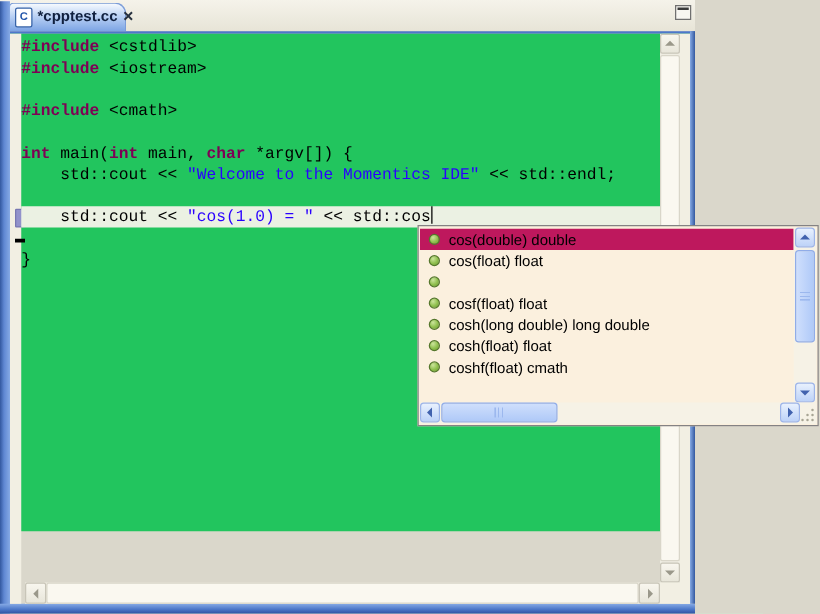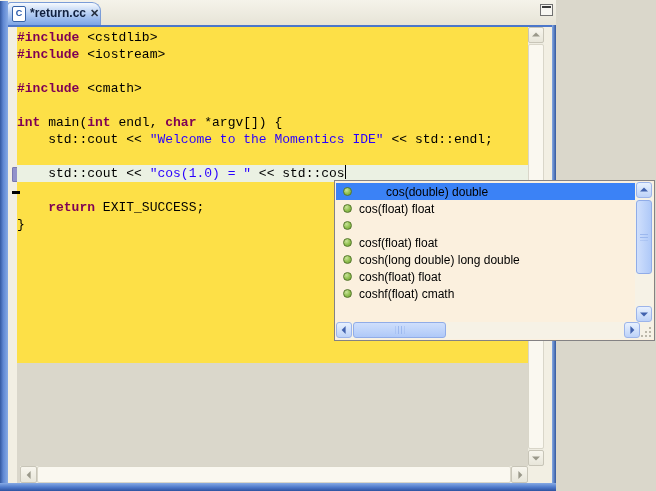--- a/index.html
+++ b/index.html
@@ -51,22 +51,22 @@
   .frame-bottom{
     position:absolute; left:0; top:483px; width:556px; height:8px;
     background:linear-gradient(180deg,#86AAE5 0%,#4D78C9 55%,#2E52A0 100%);
   }
   .frame-right{
     position:absolute; left:552px; top:25px; width:4px; height:458px;
     background:linear-gradient(90deg,#86AAE5 0%,#33589F 100%);
   }
   
   .editor{
-    position:absolute; left:8px; top:27px; width:544px; height:336px;
-    background:#fde047;
+    position:absolute; left:8px; top:27px; width:544px; height:398px;
+    background:#22c55e;
   }
   .gutter{
     position:absolute; left:0; top:0; width:9px; height:456px;
     background:#F2EFE3;
   }
   .range-marker{
     position:absolute; left:4px; top:140px; width:6px; height:13px;
     background:#9292CB; border:1px solid #7878B2; border-radius:1px;
   }
   .dash-marker{
@@ -132,21 +132,21 @@
   }
   .popup-list{
     position:absolute; left:1px; top:1px; width:299px; height:140px;
     overflow:hidden; padding-top:1px; box-sizing:border-box;
   }
   .pi{
     height:17px; display:flex; align-items:center; padding-left:7px;
     font:12px "Liberation Sans",sans-serif; color:#000; white-space:nowrap;
     cursor:pointer;
   }
-  .pi.sel{ background:#3b82f6;gap:27px; }
+  .pi.sel{ background:#be185d; }
   .dot{
     width:9px; height:9px; border-radius:50%; flex:0 0 auto; margin-right:7px;
     background:radial-gradient(circle at 35% 30%,#CBE49B 0%,#8FBF4D 55%,#6F9A38 100%);
     border:1px solid #55772C; box-sizing:border-box;
   }
   
   .p-vscroll{
     position:absolute; right:1px; top:1px; width:18px; height:140px;
     background:#F6F2E6;
   }
@@ -192,21 +192,21 @@
   }
 </style>
 </head>
 <body>
 
 <div class="stage">
 
   <div class="tabbar">
     <div class="tab">
       <span class="file-icon">C</span>
-      <span class="tab-label">*return.cc</span>
+      <span class="tab-label">*cpptest.cc</span>
       <span class="tab-close">✕</span>
     </div>
     <div class="max-btn">
       <span></span>
     </div>
   </div>
 
   <div class="frame-left"></div>
   <div class="frame-bottom"></div>
   <div class="frame-right"></div>
@@ -216,26 +216,25 @@
       <div class="range-marker"></div>
       <div class="dash-marker"></div>
     </div>
 
     <div class="code" id="code">
         <div class="cl"><span class="t-kw">#include</span><span class="t-pl"> &lt;cstdlib&gt;</span></div>
         <div class="cl"><span class="t-kw">#include</span><span class="t-pl"> &lt;iostream&gt;</span></div>
         <div class="cl"></div>
         <div class="cl"><span class="t-kw">#include</span><span class="t-pl"> &lt;cmath&gt;</span></div>
         <div class="cl"></div>
-        <div class="cl"><span class="t-kw">int</span><span class="t-pl"> main(</span><span class="t-kw">int</span><span class="t-pl"> endl, </span><span class="t-kw">char</span><span class="t-pl"> *argv[]) {</span></div>
+        <div class="cl"><span class="t-kw">int</span><span class="t-pl"> main(</span><span class="t-kw">int</span><span class="t-pl"> main, </span><span class="t-kw">char</span><span class="t-pl"> *argv[]) {</span></div>
         <div class="cl"><span class="t-pl">    std::cout &lt;&lt; </span><span class="t-str">"Welcome to the Momentics IDE"</span><span class="t-pl"> &lt;&lt; std::endl;</span></div>
         <div class="cl"></div>
         <div class="cl current"><span class="t-pl">    std::cout &lt;&lt; </span><span class="t-str">"cos(1.0) = "</span><span class="t-pl"> &lt;&lt; std::cos</span><span class="caret"></span></div>
         <div class="cl"></div>
-        <div class="cl"><span class="t-pl">    </span><span class="t-kw">return</span><span class="t-pl"> EXIT_SUCCESS;</span></div>
         <div class="cl"><span class="t-pl">}</span></div>
       </div>
 
     <div class="e-rightstrip"></div>
 
     <div class="e-vscroll">
       <div class="e-btn" style="left:0;top:0;width:16px;height:16px;">
           <span class="tri tri-up"></span>
         </div>
       <div class="e-thumb-v"></div>

